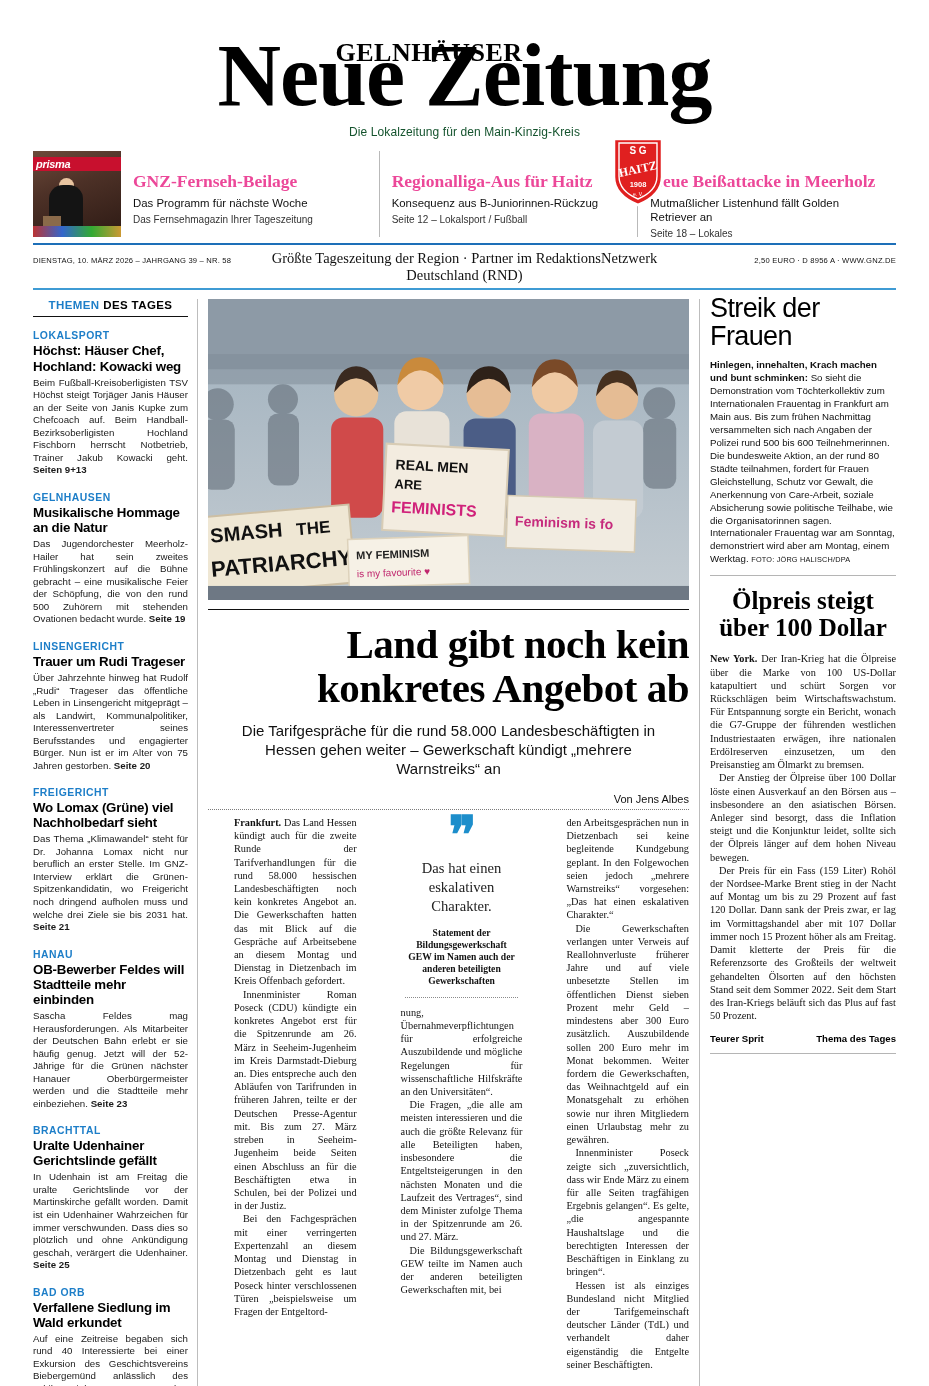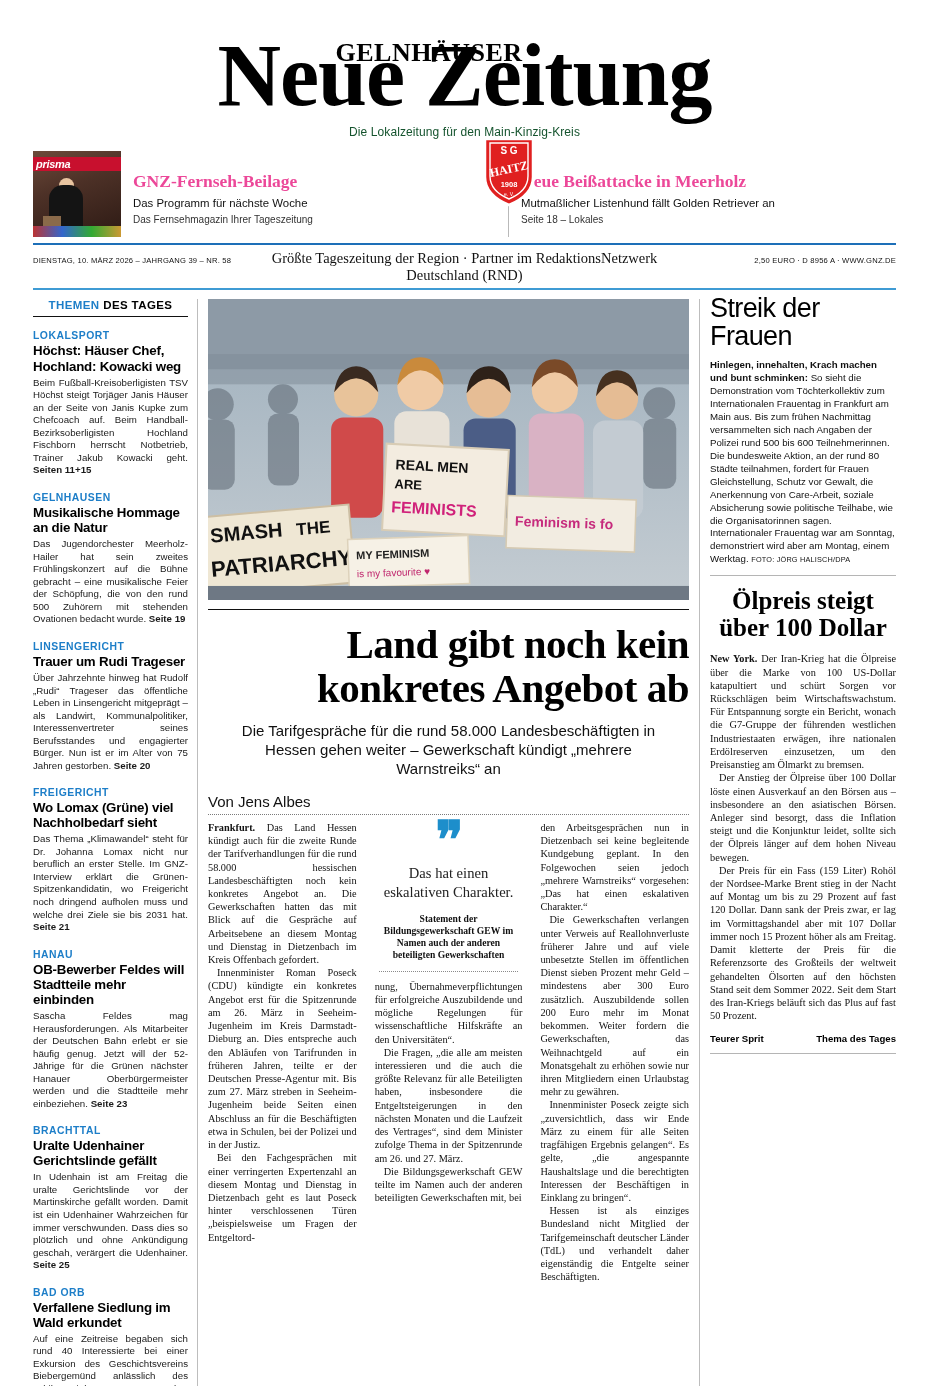--- a/index.html
+++ b/index.html
@@ -142,28 +142,28 @@
   .hl-main{
     font-family:"Liberation Serif", serif;font-weight:700;
     font-size:41px;line-height:1.07;text-align:right;letter-spacing:-.5px;
     margin:13px 0 0 0;
   }
   .sub-main{
     text-align:center;font-size:15px;line-height:1.26;color:#111;
     margin:11px 24px 0 24px;
   }
   .byline{
-    font-size:15px;color:#111;margin:14px 0 3px 0;
-    padding-bottom:4px;border-bottom:1px dotted #7a7a7a;
+    font-size:11px;color:#111;margin:14px 0 3px 0;
+    padding-bottom:4px;border-bottom:1px dotted #7a7a7a;text-align:right;
   }
   .cols3{display:flex;margin-top:6px;}
   .tcol{
     font-family:"Liberation Serif", serif;
     font-size:10.3px;line-height:1.285;text-align:justify;
-    hyphens:auto;color:#111;
+    hyphens:auto;color:#111;margin-left:26px;
   }
   .tcol p{margin:0;text-indent:9px;}
   .tcol p.first{text-indent:0;}
   .tcol b{font-weight:700;}
   .c1{width:33.4%;padding-right:9px;}
   .c2{width:33.2%;padding:0 9px;}
   .c3{width:33.4%;padding-left:9px;border-left:0;}
 
   
   .quote-box{text-align:center;padding:2px 4px 0 4px;}
@@ -215,20 +215,25 @@
       <div class="pr-case"></div>
       <div class="pr-strip"></div>
     </div>
 
     <div class="teaser">
       <div class="t-title">GNZ-Fernseh-Beilage</div>
       <div class="t-sub">Das Programm für nächste Woche</div>
       <div class="t-page">Das Fernsehmagazin Ihrer Tageszeitung</div>
     </div>
 
+    <div class="teaser">
+      <div class="t-title">Regionalliga-Aus für Haitz</div>
+      <div class="t-sub">Konsequenz aus B-Juniorinnen-Rückzug</div>
+      <div class="t-page">Seite 12 – Lokalsport / Fußball</div>
+    </div>
 
     <div class="teaser">
       <svg class="sg-logo" viewBox="0 0 54 70">
         <path d="M3 2 H51 V40 Q51 58 27 68 Q3 58 3 40 Z" fill="#e02020" stroke="#fff" stroke-width="2.5"></path>
         <path d="M8 6 H46 V39 Q46 54 27 62 Q8 54 8 39 Z" fill="none" stroke="#fff" stroke-width="1.4"></path>
         <text x="27" y="17" font-size="10" font-weight="bold" fill="#fff" text-anchor="middle" font-family="Liberation Sans, sans-serif">S G</text>
         <text x="27" y="36" font-size="12" font-weight="bold" fill="#fff" text-anchor="middle" font-family="Liberation Serif, serif" transform="rotate(-12 27 33)">HAITZ</text>
         <text x="27" y="50" font-size="7.5" font-weight="bold" fill="#fff" text-anchor="middle" font-family="Liberation Sans, sans-serif">1908</text>
         <text x="27" y="59" font-size="5" fill="#fff" text-anchor="middle" font-family="Liberation Sans, sans-serif">e. V.</text>
       </svg>
@@ -249,21 +254,21 @@
   <div class="body">
 
     <div class="col-left">
       <div class="themen-head">
         <span class="blue">THEMEN</span><span> DES TAGES</span>
       </div>
 
       <div class="item">
         <div class="item-kicker">LOKALSPORT</div>
         <div class="item-title">Höchst: Häuser Chef, Hochland: Kowacki weg</div>
-        <div class="item-text"><span>Beim Fußball-Kreisoberligisten TSV Höchst steigt Torjäger Janis Häuser an der Seite von Janis Kupke zum Chefcoach auf. Beim Handball-Bezirksoberligisten Hochland Fischborn herrscht Notbetrieb, Trainer Jakub Kowacki geht.</span> <span class="pg">Seiten 11+15</span></div>
+        <div class="item-text"><span>Beim Fußball-Kreisoberligisten TSV Höchst steigt Torjäger Janis Häuser an der Seite von Janis Kupke zum Chefcoach auf. Beim Handball-Bezirksoberligisten Hochland Fischborn herrscht Notbetrieb, Trainer Jakub Kowacki geht.</span> <span class="pg">Seiten 9+13</span></div>
       </div>
 
       <div class="item">
         <div class="item-kicker">GELNHAUSEN</div>
         <div class="item-title">Musikalische Hommage an die Natur</div>
         <div class="item-text"><span>Das Jugendorchester Meerholz-Hailer hat sein zweites Frühlingskonzert auf die Bühne gebracht – eine musikalische Feier der Schöpfung, die von den rund 500 Zuhörern mit stehenden Ovationen bedacht wurde.</span> <span class="pg">Seite 19</span></div>
       </div>
 
       <div class="item">
         <div class="item-kicker">LINSENGERICHT</div>

